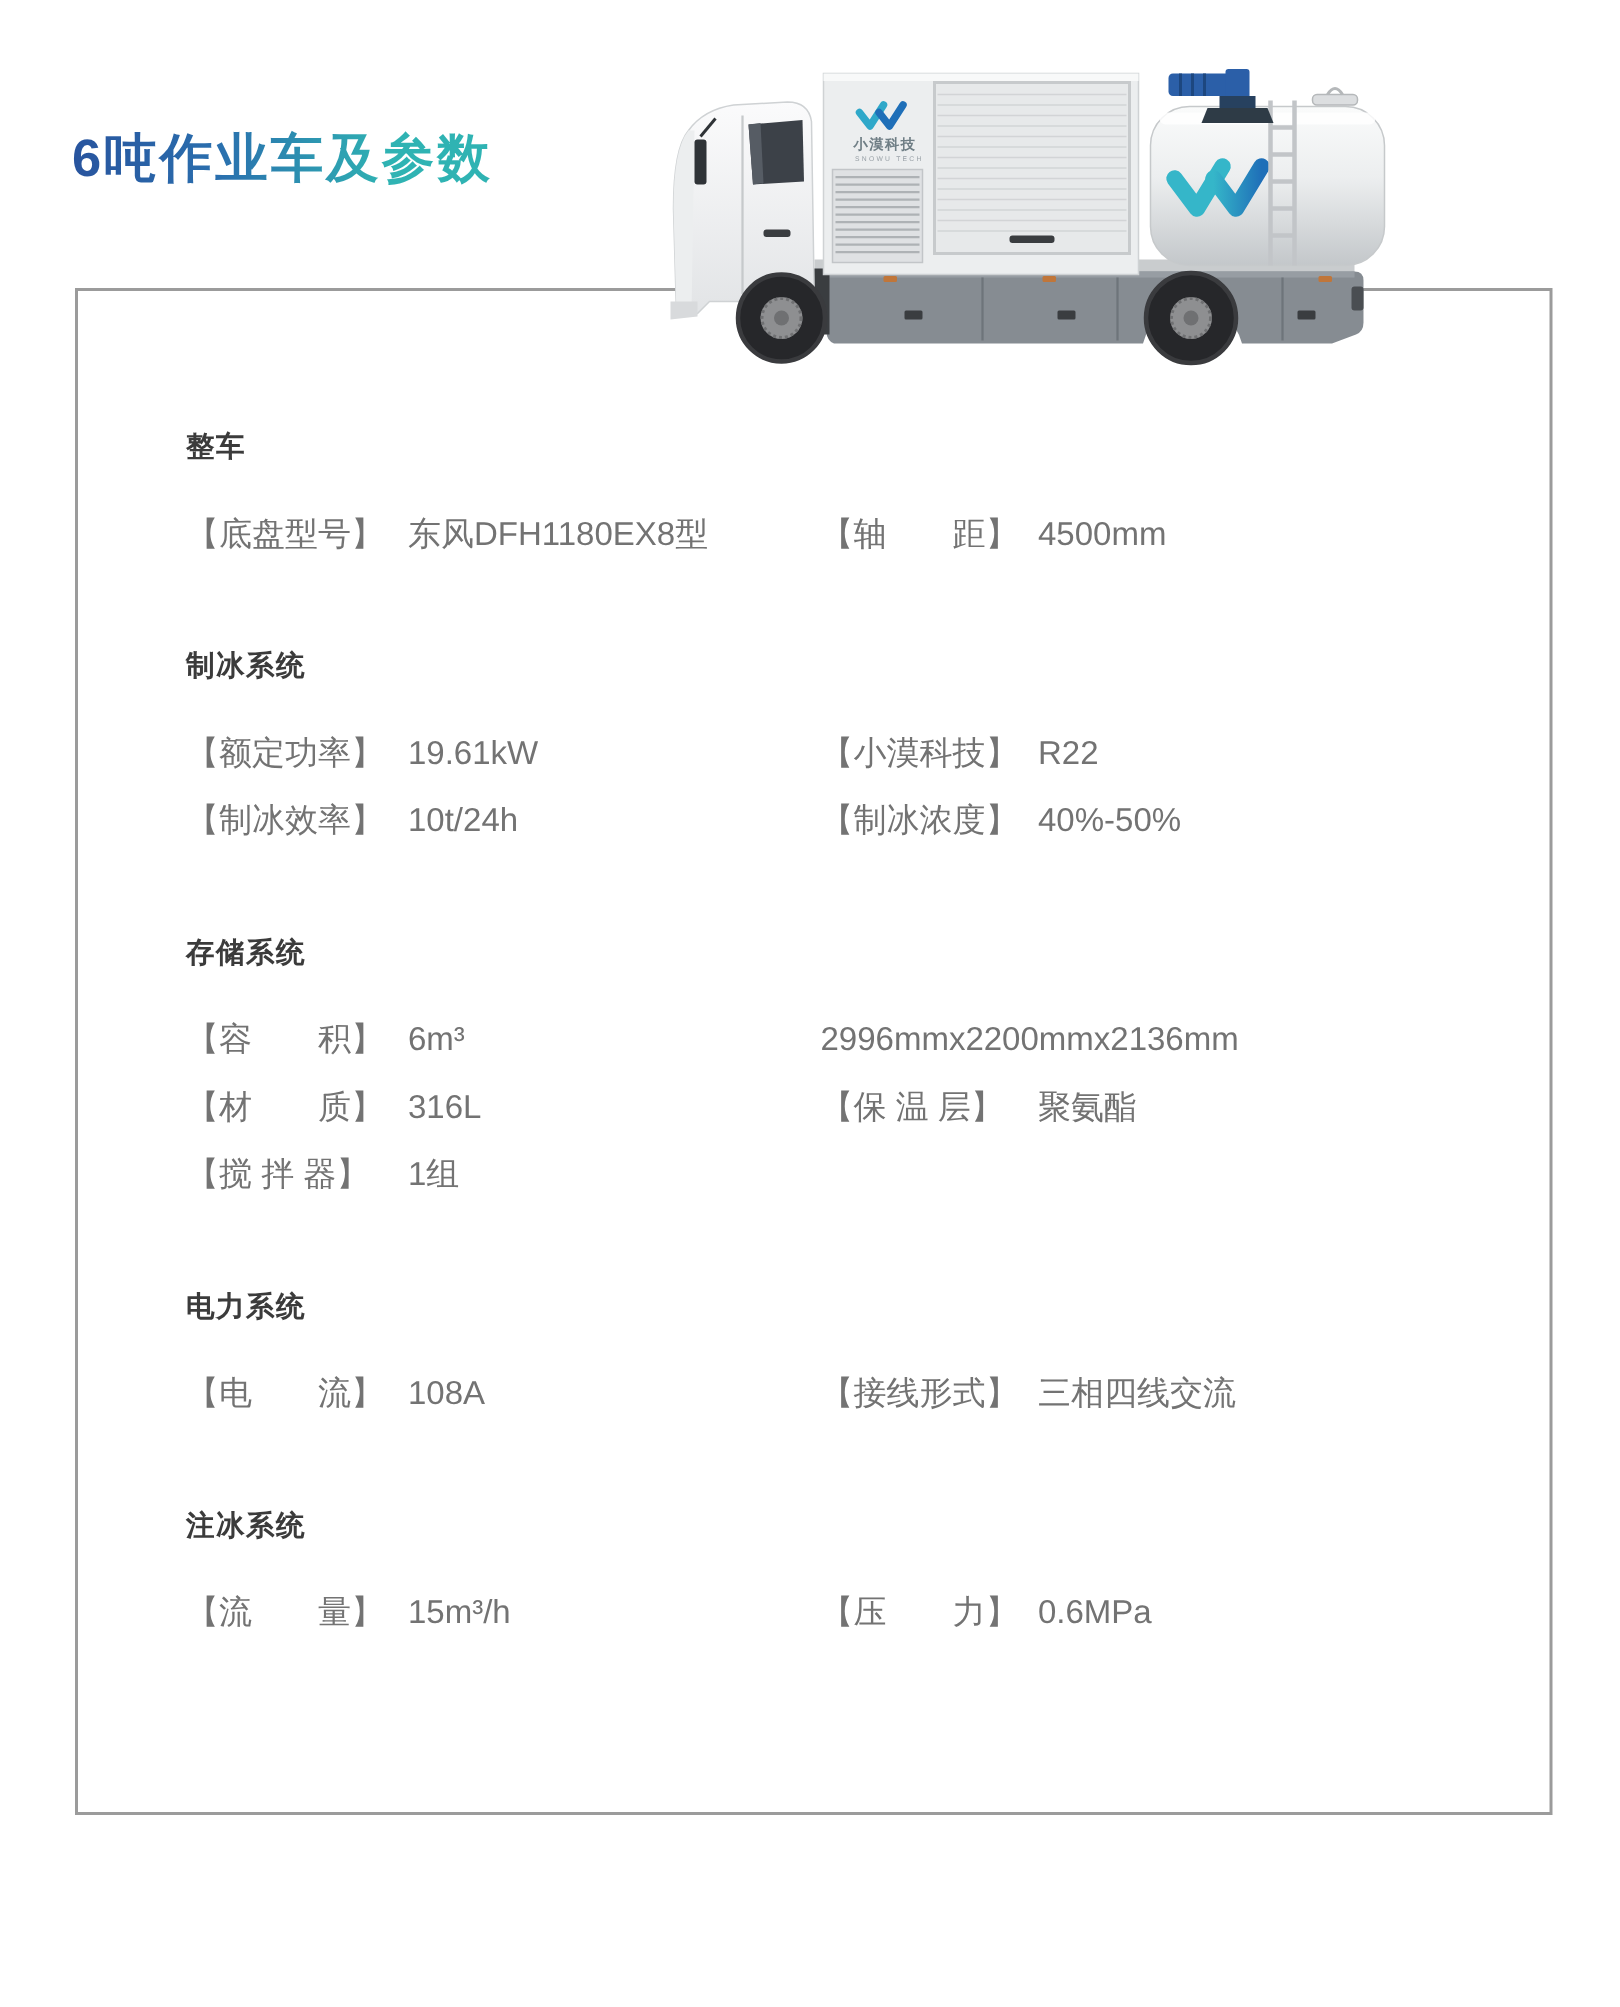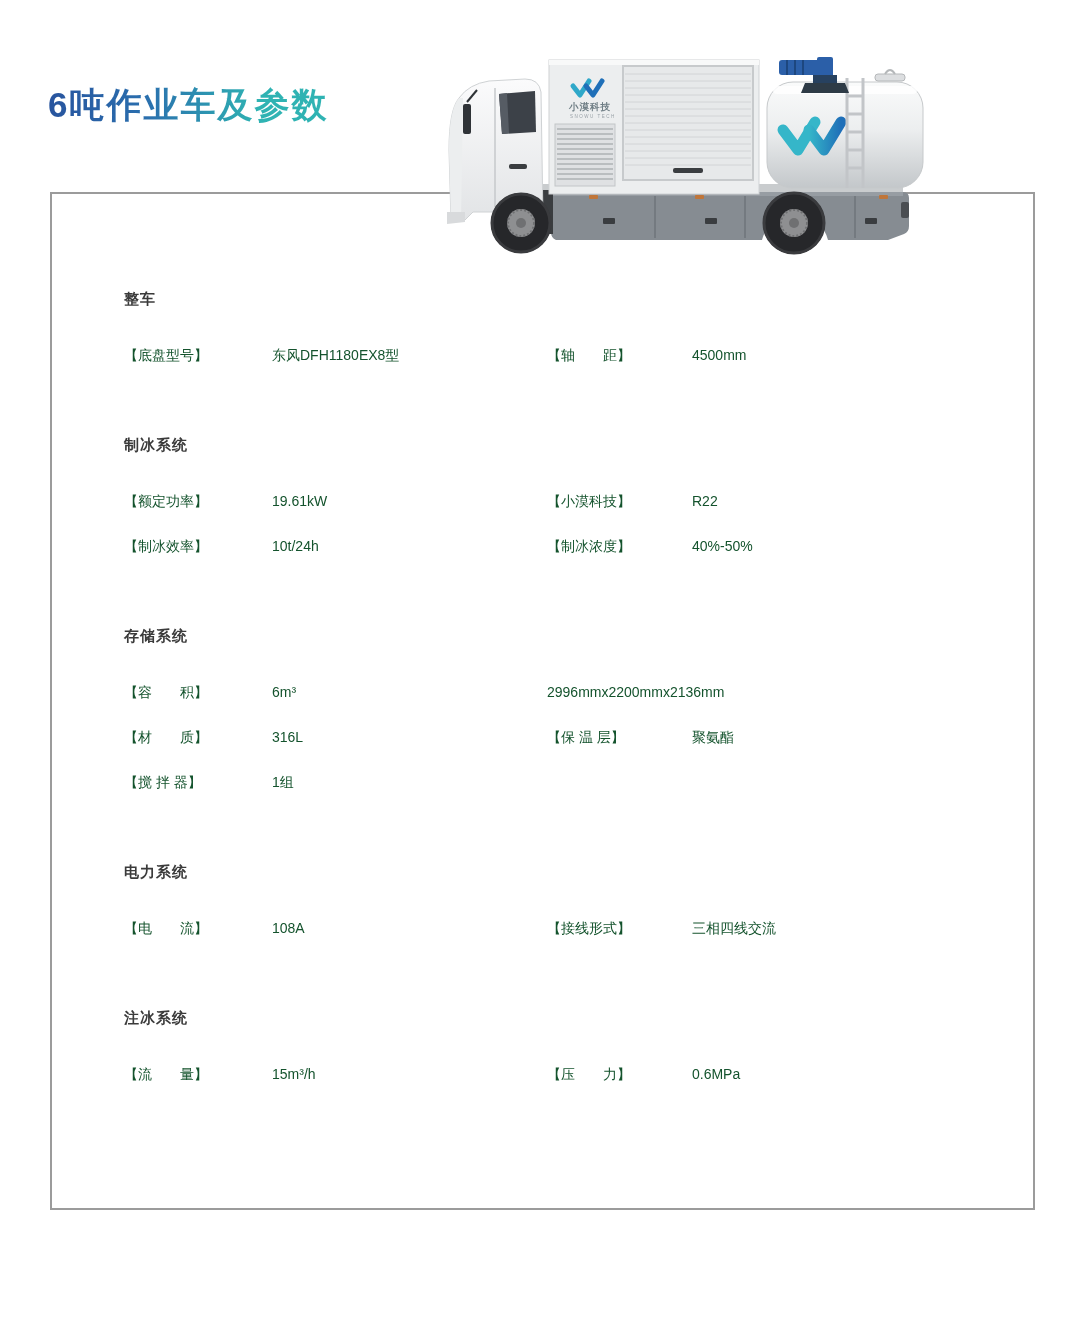--- a/index.html
+++ b/index.html
@@ -16,31 +16,31 @@
     -webkit-text-fill-color:transparent;
   }
 
   .spec-card {
     position:absolute; left:50px; top:192px;
     width:985px; height:1018px;
     border:2px solid #9b9b9b; background:#ffffff;
     padding:93px 40px 0 72px;
   }
 
-  .truck-wrap { position:absolute; left:443px; top:52px; width:492px; height:206px; }
+  .truck-wrap { position:absolute; left:443px; top:41px; width:492px; height:206px; }
 
   .spec-section { margin-bottom:55px; }
   .spec-section h3 {
-    font-size:15px; line-height:24px; font-weight:700;
+    font-size:19px; line-height:24px; font-weight:700;
     color:#3b3b3b; margin-bottom:22px; letter-spacing:1px;
   }
   .spec-row {
     display:grid; grid-template-columns:148px 275px 145px auto;
     height:45px; line-height:45px;
-    font-size:14px; color:#14532d;
+    font-size:22px; color:#737373;
   }
   .spec-row span { white-space:pre; overflow:visible; }
 </style>
 </head>
 <body>
 
 <h1 class="page-title">6吨作业车及参数</h1>
 
 <div class="spec-card">
 

